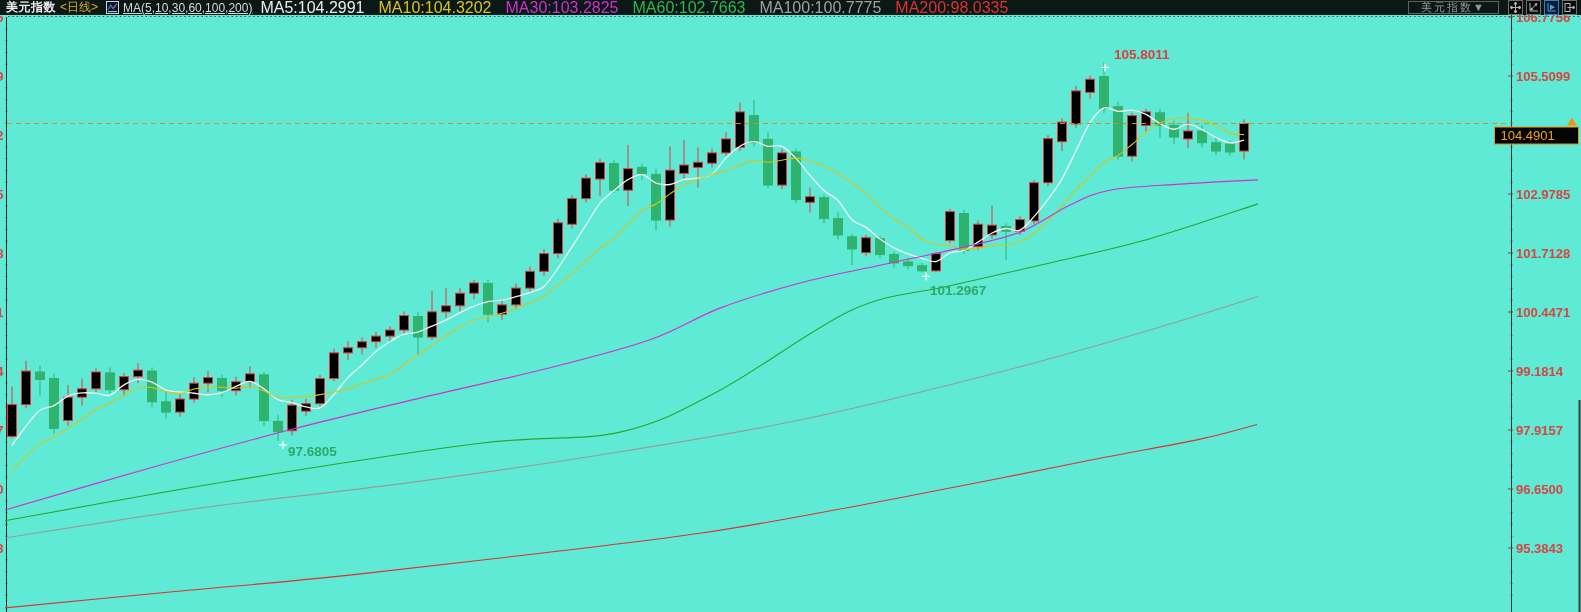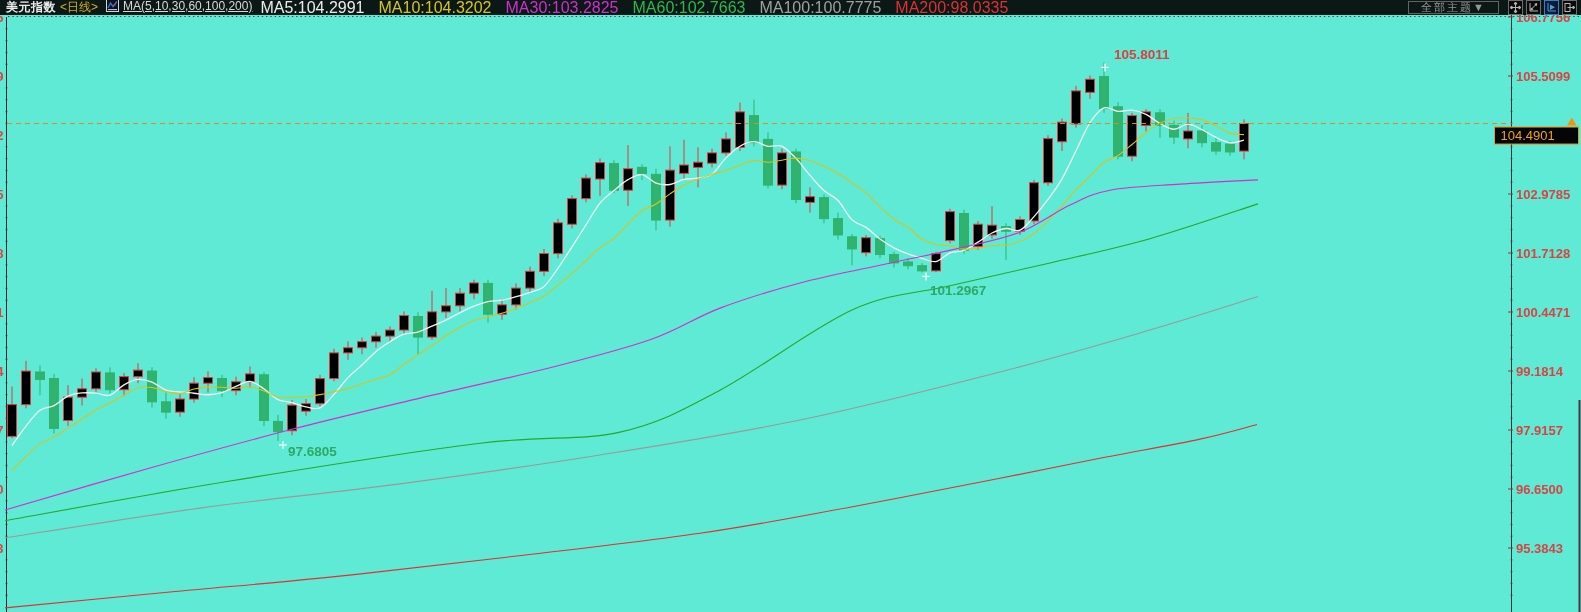--- a/index.html
+++ b/index.html
@@ -3,21 +3,21 @@
 <meta charset="utf-8">
 <style>
   html,body{margin:0;padding:0;background:#000;}
   #stage{position:relative;width:1581px;height:612px;background:#5eead4;overflow:hidden;
          font-family:"Liberation Sans","DejaVu Sans",sans-serif;}
   #chart{position:absolute;left:0;top:0;}
   svg text{font-family:"Liberation Sans","DejaVu Sans",sans-serif;}
   .topbar{position:absolute;left:0;top:0;right:0;height:15px;display:flex;
           justify-content:space-between;align-items:center;font-size:12px;color:#ddd;
           background:rgba(5,5,5,.92);z-index:5;}
-  .tb-left{display:flex;padding-left:6px;white-space:nowrap;}
+  .tb-left{display:flex;align-items:center;padding-left:6px;white-space:nowrap;}
   .tb-right{display:flex;align-items:center;padding-right:4px;}
   .title{color:#ececec;font-weight:bold;letter-spacing:.5px;}
   .period{color:#d8b01c;margin-left:4px;}
   .chart-ico{display:inline-flex;margin:0 4px 0 8px;}
   .maconf{color:#d8d8d8;margin-right:8px;text-decoration:underline;}
   .ma-val{margin-right:14px;font-size:16px;}
   .theme-btn{background:transparent;border:1px solid #636363;color:#979797;height:13px;
              line-height:11px;font-size:11px;padding:0 12px;margin-right:6px;cursor:pointer;
              font-family:"Liberation Sans","DejaVu Sans",sans-serif;letter-spacing:2px;}
   .tool-btn{display:inline-flex;align-items:center;justify-content:center;width:13px;height:13px;
@@ -543,21 +543,21 @@
           <rect x="0.5" y="0.5" width="12" height="12" fill="#10131c" stroke="#cfd4dd"></rect>
           <polyline points="2,9 4.5,4 7,7.5 11,2.5" fill="none" stroke="#3b6fd4" stroke-width="1.4"></polyline>
           <line x1="2" y1="10.6" x2="11" y2="10.6" stroke="#d0d0d0" stroke-width="1"></line>
           <circle cx="8.6" cy="6" r="0.9" fill="#d43b3b"></circle>
         </svg>
       </span>
       <span class="maconf">MA(5,10,30,60,100,200)</span>
       <span id="ma-values"><span class="ma-val" style="color: rgb(236, 236, 236);">MA5:104.2991</span><span class="ma-val" style="color: rgb(214, 197, 31);">MA10:104.3202</span><span class="ma-val" style="color: rgb(208, 47, 208);">MA30:103.2825</span><span class="ma-val" style="color: rgb(45, 184, 77);">MA60:102.7663</span><span class="ma-val" style="color: rgb(160, 160, 160);">MA100:100.7775</span><span class="ma-val" style="color: rgb(224, 48, 48);">MA200:98.0335</span></span>
     </div>
     <div class="tb-right">
-      <button class="theme-btn">全部主题▼</button>
+      <button class="theme-btn">美元指数▼</button>
       <span class="tool-btn">
         <svg width="11" height="11" viewBox="0 0 11 11" stroke="#b5b5b5" stroke-width="1" fill="#b5b5b5">
           <line x1="5.5" y1="1" x2="5.5" y2="10"></line>
             <line x1="1" y1="5.5" x2="10" y2="5.5"></line>
           <polygon points="5.5,0 4,2 7,2"></polygon>
             <polygon points="5.5,11 4,9 7,9"></polygon>
           <polygon points="0,5.5 2,4 2,7"></polygon>
             <polygon points="11,5.5 9,4 9,7"></polygon>
         </svg>
       </span>

